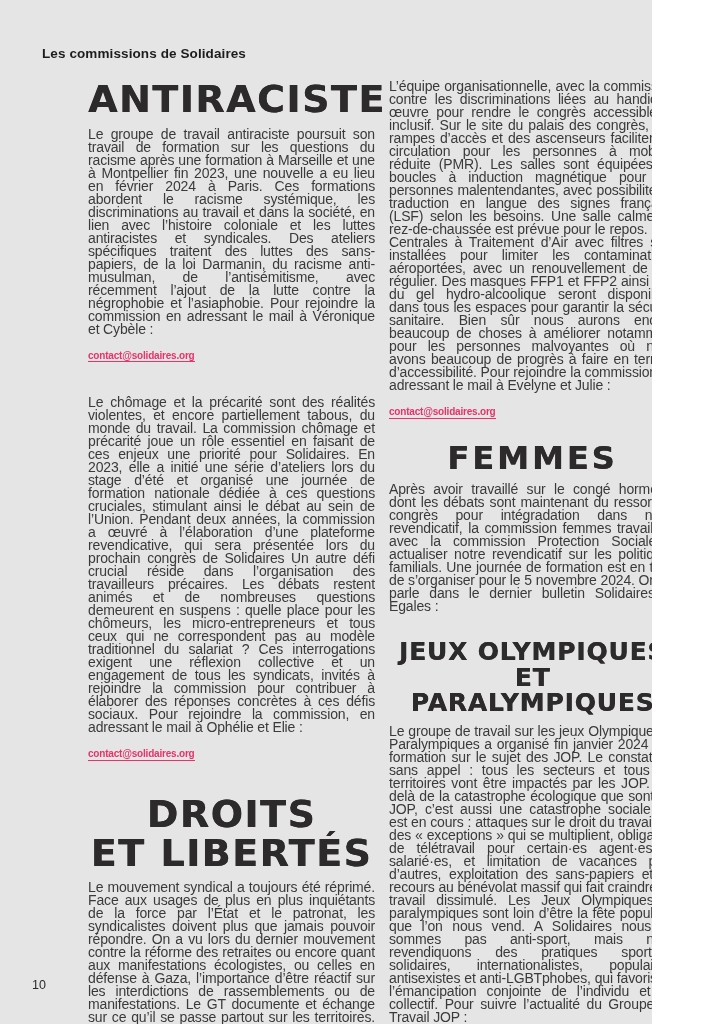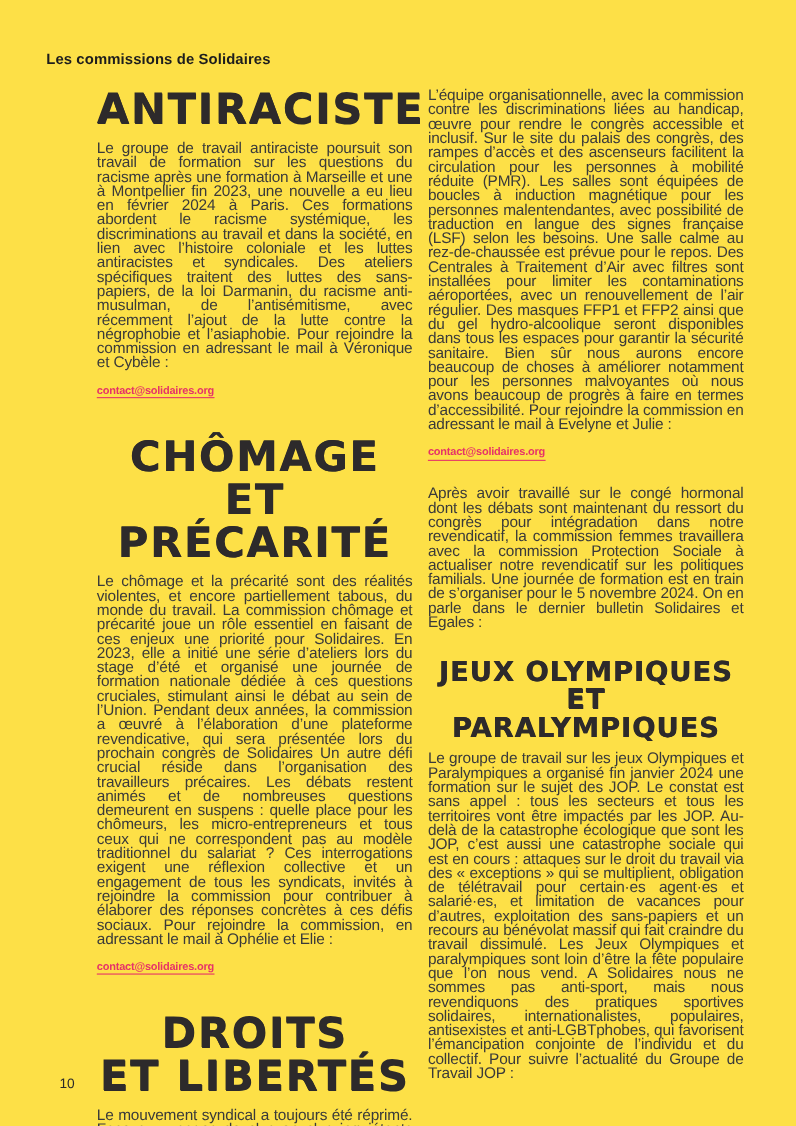--- a/index.html
+++ b/index.html
@@ -1,21 +1,21 @@
 <!DOCTYPE html>
 <html><head>
 <meta charset="utf-8">
 <style>
   * { margin: 0; padding: 0; box-sizing: border-box; }
   html, body { background: #ffffff; }
   .page {
     position: relative;
-    width: 724px;
+    width: 652px;
     height: 1024px;
-    background: #fde047;
+    background: #e5e5e5;
     font-family: "Liberation Sans", sans-serif;
     color: #3a3a3a;
     overflow: hidden;
   }
   .doc-header {
     position: absolute;
     left: 42px;
     top: 46px;
     font-size: 13.5px;
     font-weight: bold;
@@ -61,21 +61,21 @@
     padding-bottom: 0.5px;
     font-size: 10px;
     letter-spacing: -0.2px;
     white-space: pre-line;
     display: inline;
     line-height: 1.45;
   }
   .sec-link.link-large { font-size: 14.5px; }
   .page-number {
     position: absolute;
-    left: 54px;
+    left: 32px;
     top: 978px;
     font-size: 12.5px;
     color: #2a2a2a;
   }
   
   .col-left .section:nth-child(2) { margin-top: 33px; }
   .col-left .section:nth-child(3) { margin-top: 33px; }
   .col-right .section:nth-child(2) { margin-top: 22px; }
   .col-right .section:nth-child(3) { margin-top: 26px; }
 </style>
@@ -90,22 +90,20 @@
 
     <div class="section">
       <div class="sec-title t-big">ANTIRACISTE</div>
       <div class="sec-body">Le groupe de travail antiraciste poursuit son travail de formation sur les questions du racisme après une formation à Marseille et une à Montpellier fin 2023, une nouvelle a eu lieu en février 2024 à Paris. Ces formations abordent le racisme systémique, les discriminations au travail et dans la société, en lien avec l’histoire coloniale et les luttes antiracistes et syndicales. Des ateliers spécifiques traitent des luttes des sans-papiers, de la loi Darmanin, du racisme anti-musulman, de l’antisémitisme, avec récemment l’ajout de la lutte contre la négrophobie et l’asiaphobie. Pour rejoindre la commission en adressant le mail à Véronique et Cybèle :</div>
       <div class="sec-link-row">
         <a href="#" class="sec-link">contact@solidaires.org</a>
       </div>
     </div>
 
     <div class="section">
-      <div class="sec-title t-big">CHÔMAGE
-ET PRÉCARITÉ</div>
       <div class="sec-body">Le chômage et la précarité sont des réalités violentes, et encore partiellement tabous, du monde du travail. La commission chômage et précarité joue un rôle essentiel en faisant de ces enjeux une priorité pour Solidaires. En 2023, elle a initié une série d’ateliers lors du stage d’été et organisé une journée de formation nationale dédiée à ces questions cruciales, stimulant ainsi le débat au sein de l’Union. Pendant deux années, la commission a œuvré à l’élaboration d’une plateforme revendicative, qui sera présentée lors du prochain congrès de Solidaires Un autre défi crucial réside dans l’organisation des travailleurs précaires. Les débats restent animés et de nombreuses questions demeurent en suspens : quelle place pour les chômeurs, les micro-entrepreneurs et tous ceux qui ne correspondent pas au modèle traditionnel du salariat ? Ces interrogations exigent une réflexion collective et un engagement de tous les syndicats, invités à rejoindre la commission pour contribuer à élaborer des réponses concrètes à ces défis sociaux. Pour rejoindre la commission, en adressant le mail à Ophélie et Elie :</div>
       <div class="sec-link-row">
         <a href="#" class="sec-link">contact@solidaires.org</a>
       </div>
     </div>
 
     <div class="section">
       <div class="sec-title t-big">DROITS
 ET LIBERTÉS</div>
       <div class="sec-body">Le mouvement syndical a toujours été réprimé. Face aux usages de plus en plus inquiétants de la force par l’État et le patronat, les syndicalistes doivent plus que jamais pouvoir répondre. On a vu lors du dernier mouvement contre la réforme des retraites ou encore quant aux manifestations écologistes, ou celles en défense à Gaza, l’importance d’être réactif sur les interdictions de rassemblements ou de manifestations. Le GT documente et échange sur ce qu’il se passe partout sur les territoires. Il est aussi un point d’appui pour les syndicats qui subissent des répressions diverses. Il travaille par ailleurs avec des avocats qui peuvent soutenir et intervenir. Pour le rejoindre, à l’attention de Elie et Thierry :</div>
@@ -119,20 +117,21 @@
   <div class="col col-right">
 
     <div class="section">
       <div class="sec-body">L’équipe organisationnelle, avec la commission contre les discriminations liées au handicap, œuvre pour rendre le congrès accessible et inclusif. Sur le site du palais des congrès, des rampes d’accès et des ascenseurs facilitent la circulation pour les personnes à mobilité réduite (PMR). Les salles sont équipées de boucles à induction magnétique pour les personnes malentendantes, avec possibilité de traduction en langue des signes française (LSF) selon les besoins. Une salle calme au rez-de-chaussée est prévue pour le repos. Des Centrales à Traitement d’Air avec filtres sont installées pour limiter les contaminations aéroportées, avec un renouvellement de l’air régulier. Des masques FFP1 et FFP2 ainsi que du gel hydro-alcoolique seront disponibles dans tous les espaces pour garantir la sécurité sanitaire. Bien sûr nous aurons encore beaucoup de choses à améliorer notamment pour les personnes malvoyantes où nous avons beaucoup de progrès à faire en termes d’accessibilité. Pour rejoindre la commission en adressant le mail à Evelyne et Julie :</div>
       <div class="sec-link-row">
         <a href="#" class="sec-link">contact@solidaires.org</a>
       </div>
     </div>
 
     <div class="section">
+      <div class="sec-title t-femmes">FEMMES</div>
       <div class="sec-body">Après avoir travaillé sur le congé hormonal dont les débats sont maintenant du ressort du congrès pour intégradation dans notre revendicatif, la commission femmes travaillera avec la commission Protection Sociale à actualiser notre revendicatif sur les politiques familials. Une journée de formation est en train de s’organiser pour le 5 novembre 2024. On en parle dans le dernier bulletin Solidaires et Egales :</div>
     </div>
 
     <div class="section">
       <div class="sec-title t-med">JEUX OLYMPIQUES
 ET PARALYMPIQUES</div>
       <div class="sec-body">Le groupe de travail sur les jeux Olympiques et Paralympiques a organisé fin janvier 2024 une formation sur le sujet des JOP. Le constat est sans appel : tous les secteurs et tous les territoires vont être impactés par les JOP. Au-delà de la catastrophe écologique que sont les JOP, c’est aussi une catastrophe sociale qui est en cours : attaques sur le droit du travail via des « exceptions » qui se multiplient, obligation de télétravail pour certain·es agent·es et salarié·es, et limitation de vacances pour d’autres, exploitation des sans-papiers et un recours au bénévolat massif qui fait craindre du travail dissimulé. Les Jeux Olympiques et paralympiques sont loin d’être la fête populaire que l’on nous vend. A Solidaires nous ne sommes pas anti-sport, mais nous revendiquons des pratiques sportives solidaires, internationalistes, populaires, antisexistes et anti-LGBTphobes, qui favorisent l’émancipation conjointe de l’individu et du collectif. Pour suivre l’actualité du Groupe de Travail JOP :</div>
       <div class="sec-link-row">
         
       </div>

